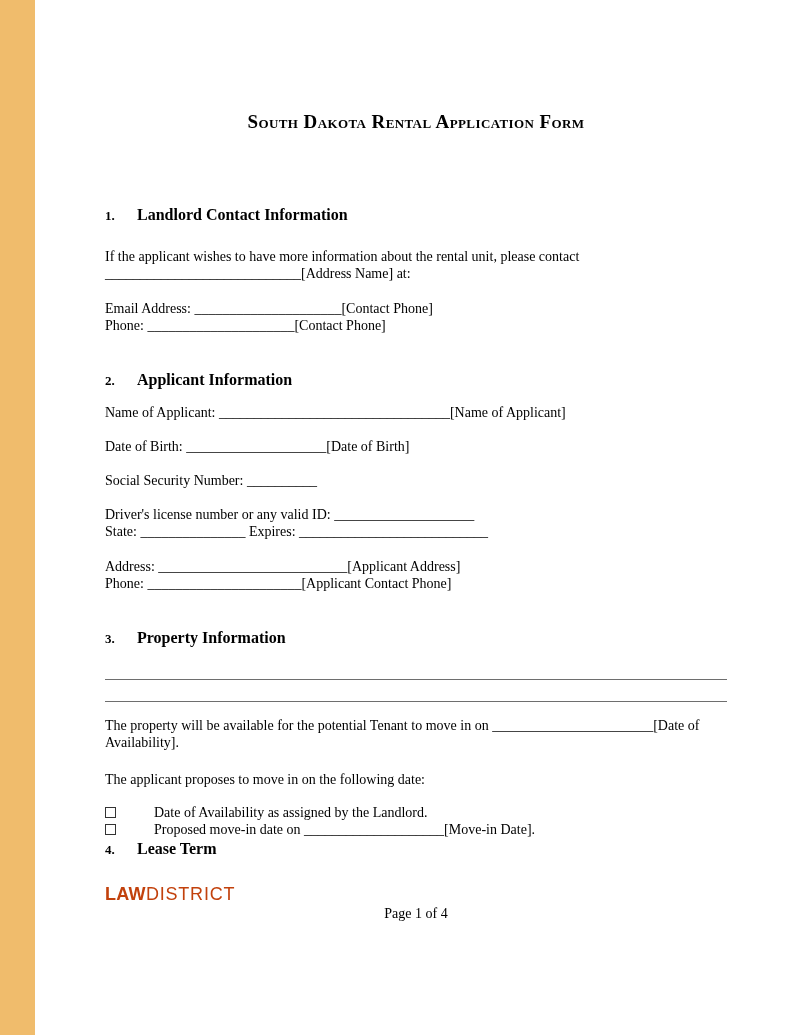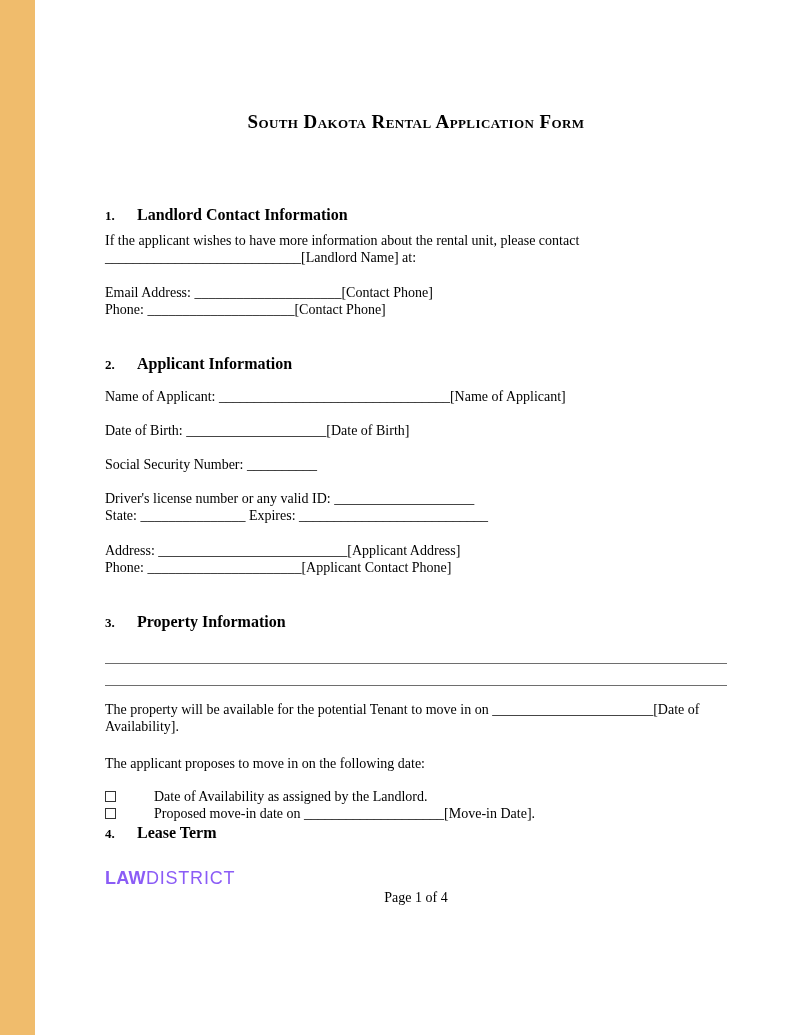--- a/index.html
+++ b/index.html
@@ -39,21 +39,21 @@
     line-height: 17px;
   }
   .sec-num { width: 32px; font-size: 13px; flex: none; }
   .sec-title { font-size: 16px; white-space: nowrap; }
   .line {
     font-size: 14px;
     line-height: 17px;
     white-space: nowrap;
   }
   .mt-sec1 { margin-top: 73px; }
-  .mt-para1 { margin-top: 8px; }
+  .mt-para1 { margin-top: 24px; }
   .mt-contact1 { margin-top: 18px; }
   .mt-sec2 { margin-top: 37px; }
   .mt-name { margin-top: 15px; }
   .mt-gap17 { margin-top: 17px; }
   .mt-gap18 { margin-top: 18px; }
   .mt-sec3 { margin-top: 37px; }
   .mt-located { margin-top: 15px; }
   .rule1 { margin-top: 32px; }
   .rule2 { margin-top: 21px; }
   .mt-avail { margin-top: 15px; }
@@ -81,21 +81,21 @@
   .check-label {
     margin-left: 38px;
     font-size: 14px;
     white-space: nowrap;
   }
   .footer-logo {
     margin-top: 27px;
     font-family: "Liberation Sans", sans-serif;
     font-size: 18px;
     line-height: 18px;
-    color: #8b5cf6;
+    color: #c2410c;
   }
   .logo-bold { font-weight: 800; letter-spacing: 0.3px; }
   .logo-light { font-weight: 400; letter-spacing: 0.8px; }
   .page-num {
     margin-top: 3px;
     text-align: center;
     font-size: 14px;
     line-height: 16px;
   }
 </style>
@@ -107,21 +107,21 @@
 <div class="page">
 
   <h1 class="doc-title">South Dakota Rental Application Form</h1>
 
   <div class="sec-head mt-sec1">
     <span class="sec-num">1.</span>
     <span class="sec-title">Landlord Contact Information</span>
   </div>
   <div class="mt-para1">
     <div class="line">If the applicant wishes to have more information about the rental unit, please contact</div>
-    <div class="line">____________________________[Landlord Name] at:</div>
+    <div class="line">____________________________[Address Name] at:</div>
   </div>
   <div class="mt-contact1">
     <div class="line">Email Address: _____________________[Contact Phone]</div>
     <div class="line">Phone: _____________________[Contact Phone]</div>
   </div>
 
   <div class="sec-head mt-sec2">
     <span class="sec-num">2.</span>
     <span class="sec-title">Applicant Information</span>
   </div>

